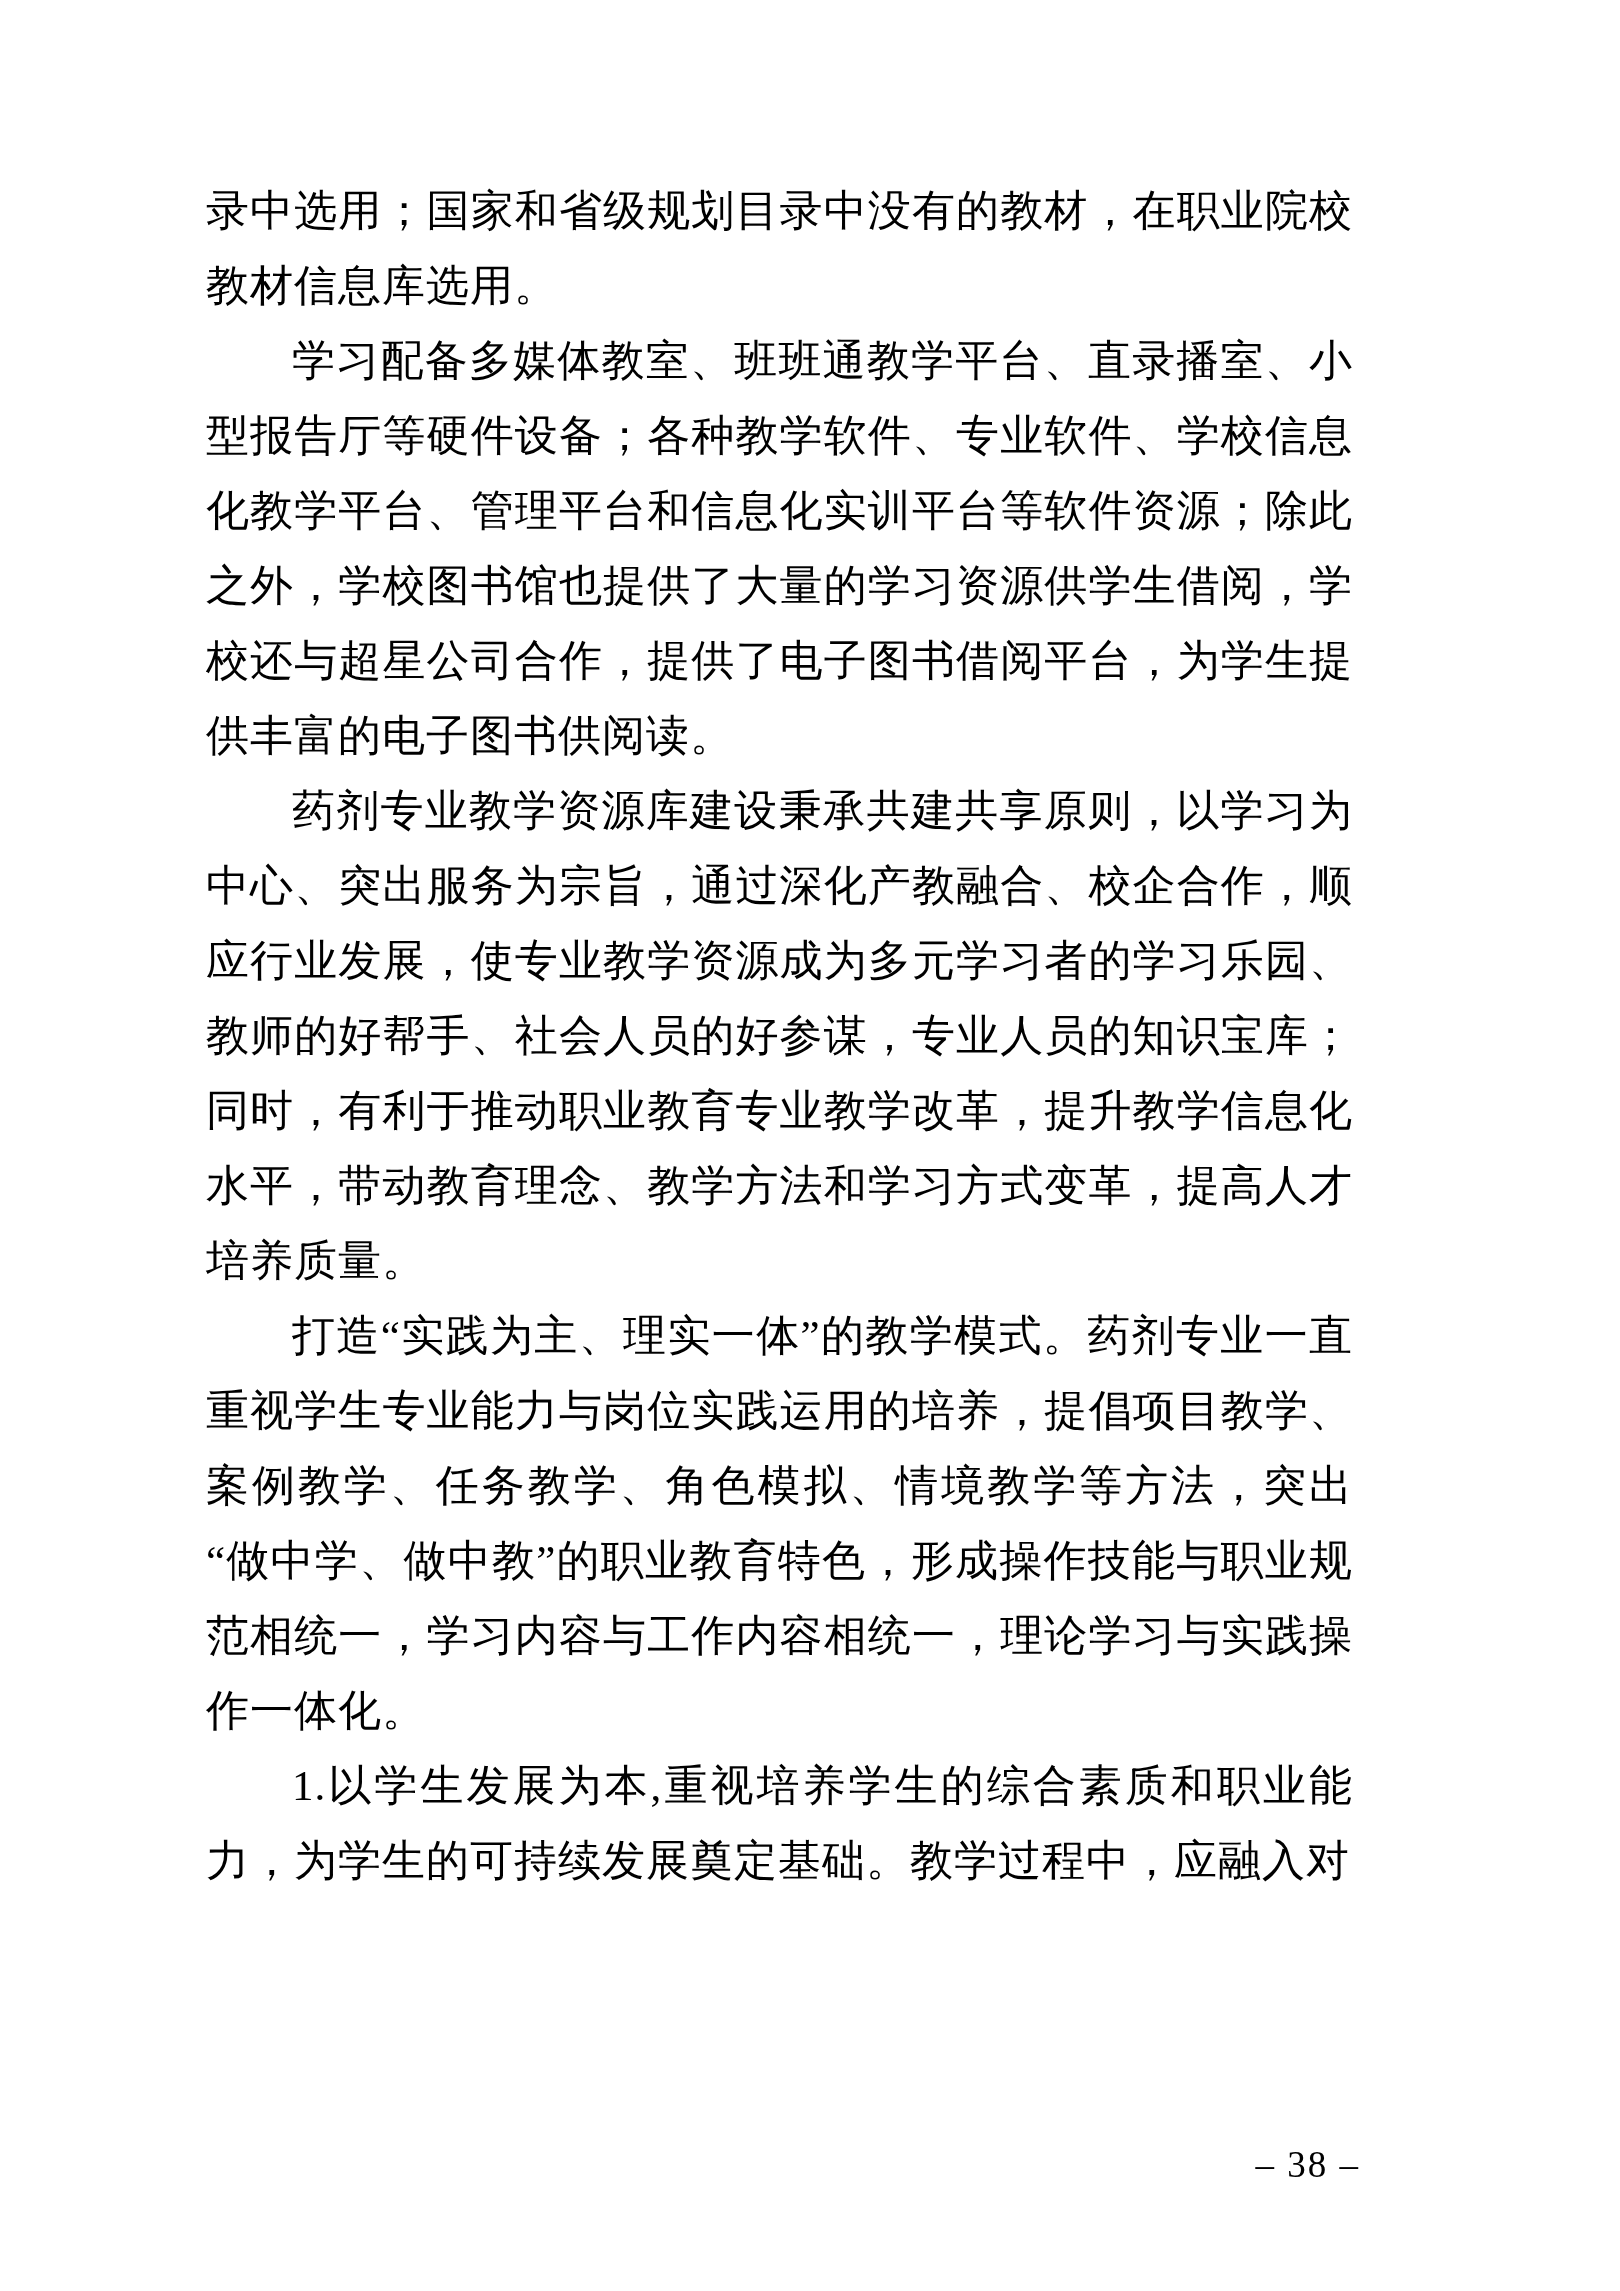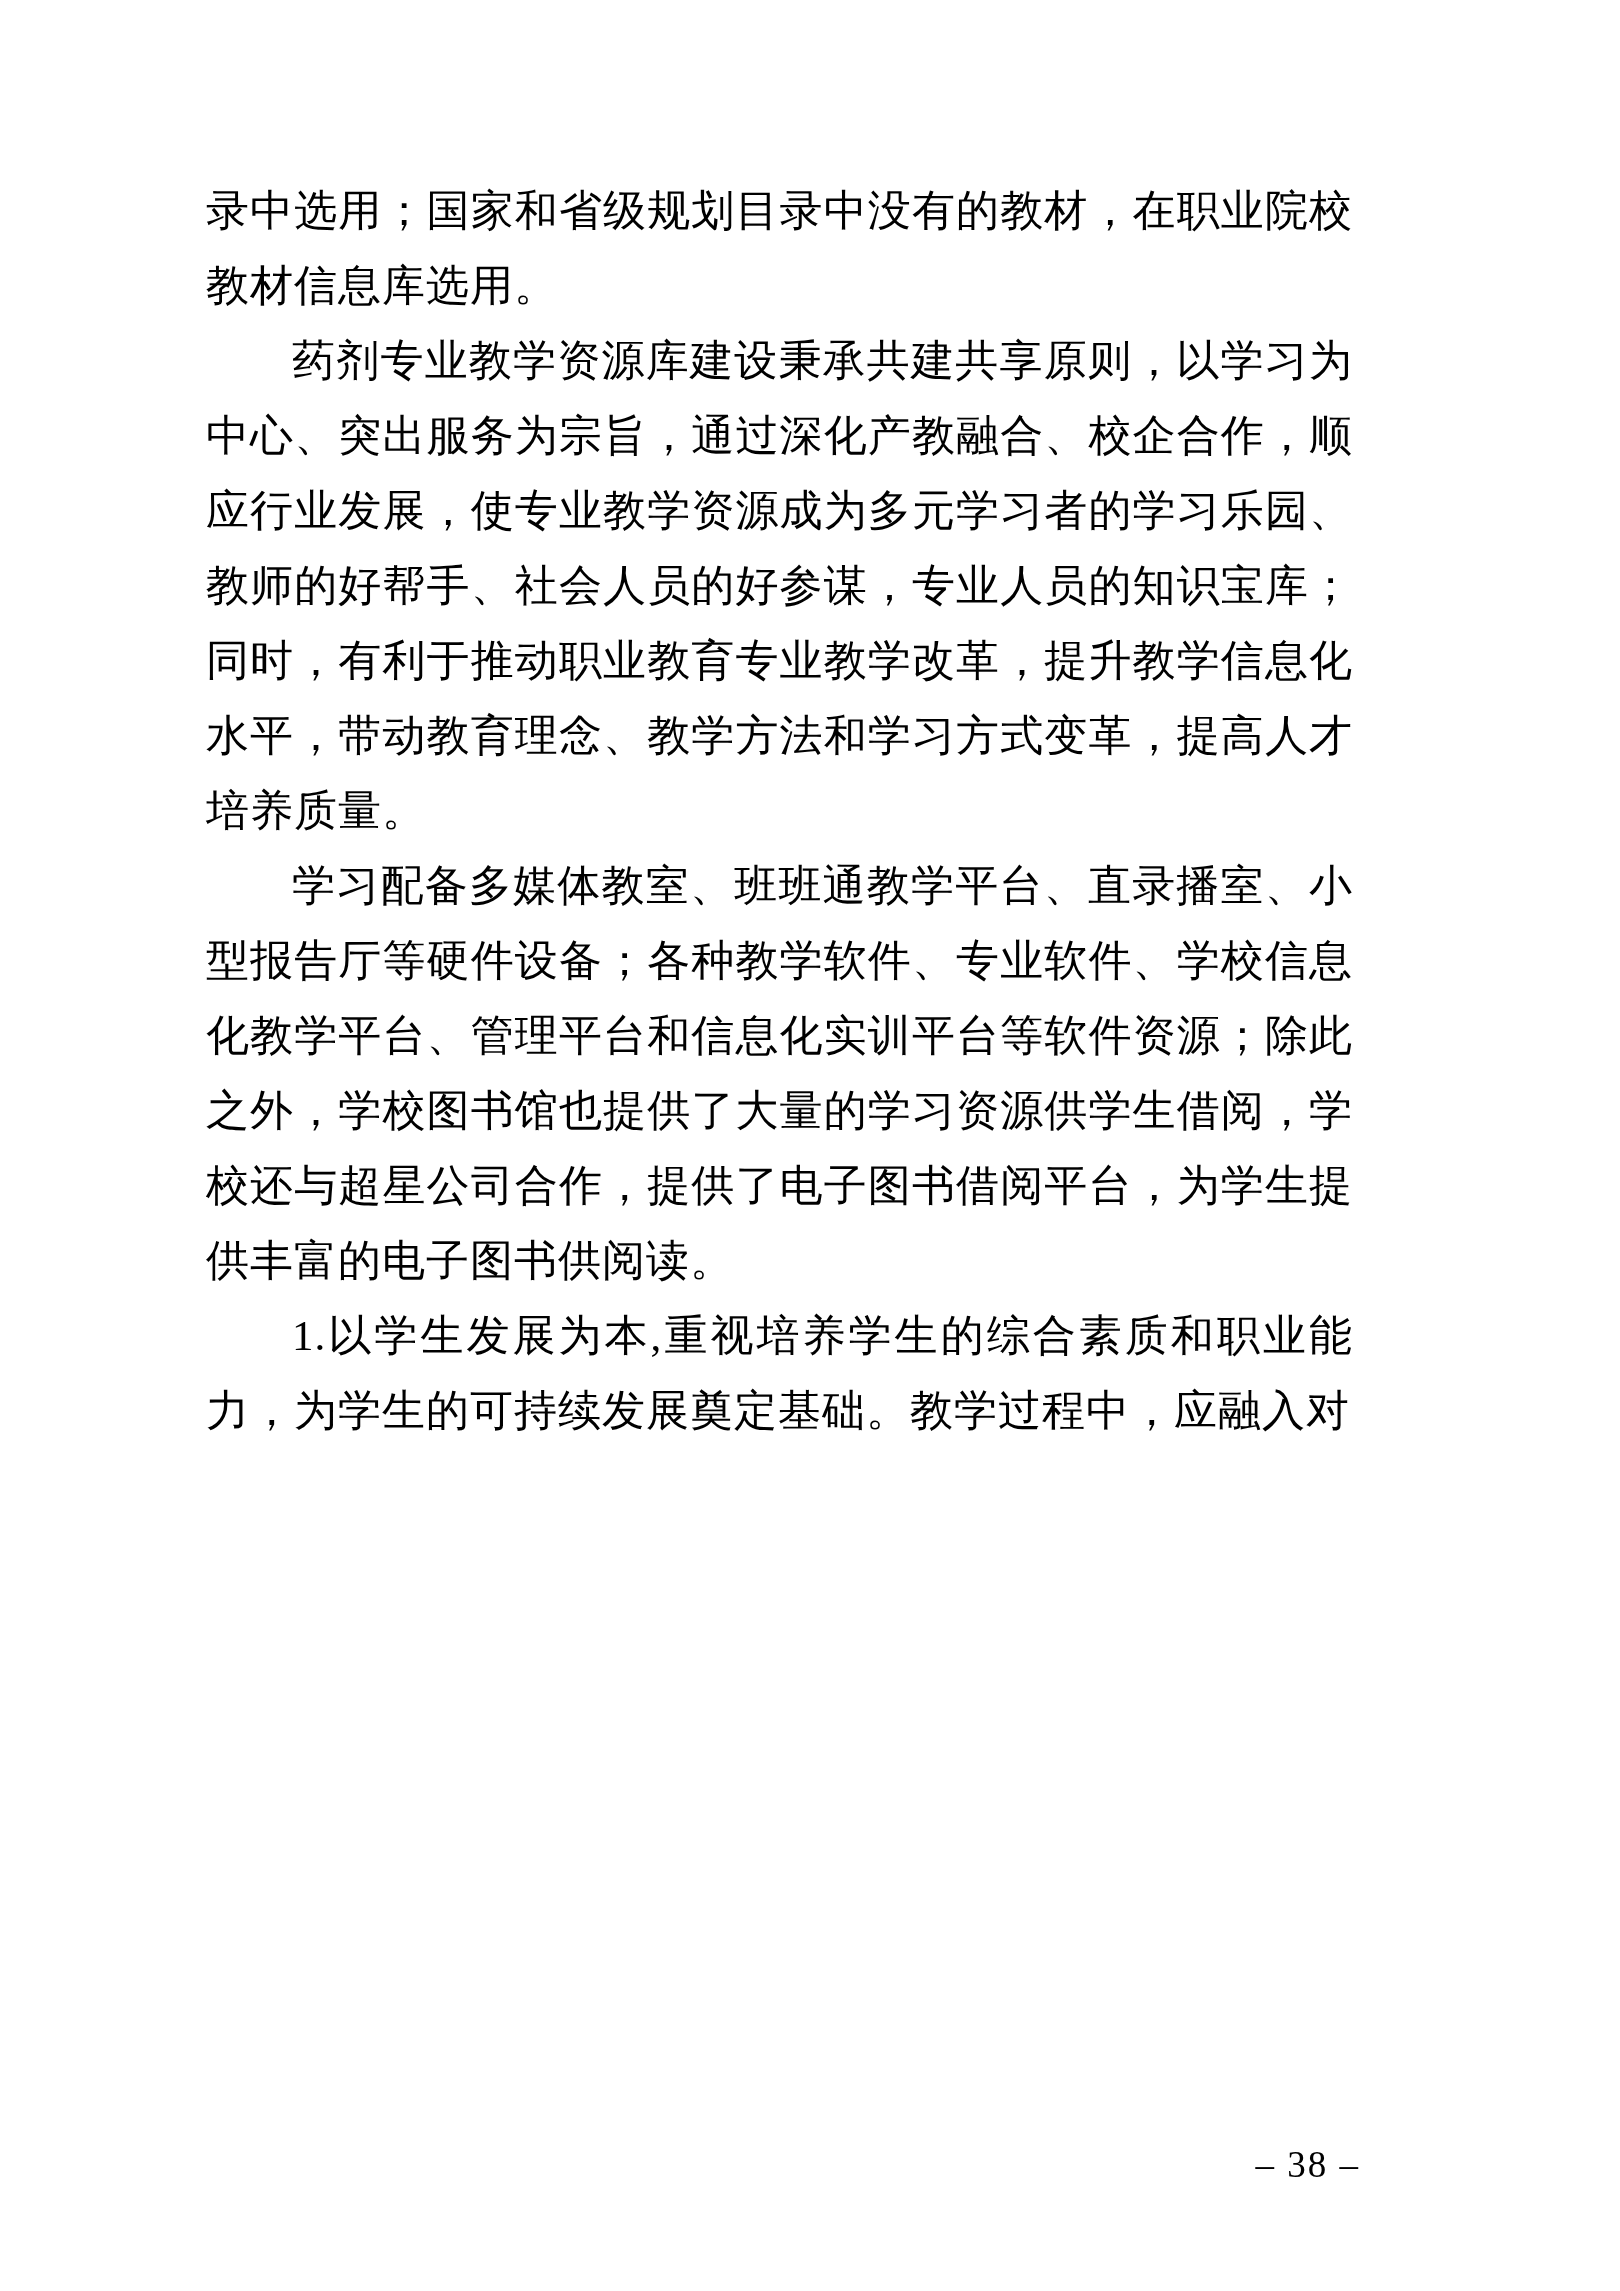--- a/index.html
+++ b/index.html
@@ -51,19 +51,20 @@
     letter-spacing: 2px;
     font-family: "Liberation Serif", "DejaVu Serif", serif;
   }
 </style>
 </head>
 <body>
 
 <div class="page">
   <div class="content">
       <p class="paragraph">录中选用；国家和省级规划目录中没有的教材，在职业院校教材信息库选用。</p>
+      <p class="paragraph indent">学习配备多媒体教室、班班通教学平台、直录播室、小型报告厅等硬件设备；各种教学软件、专业软件、学校信息化教学平台、管理平台和信息化实训平台等软件资源；除此之外，学校图书馆也提供了大量的学习资源供学生借阅，学校还与超星公司合作，提供了电子图书借阅平台，为学生提供丰富的电子图书供阅读。</p>
       <p class="paragraph indent">药剂专业教学资源库建设秉承共建共享原则，以学习为中心、突出服务为宗旨，通过深化产教融合、校企合作，顺应行业发展，使专业教学资源成为多元学习者的学习乐园、教师的好帮手、社会人员的好参谋，专业人员的知识宝库；同时，有利于推动职业教育专业教学改革，提升教学信息化水平，带动教育理念、教学方法和学习方式变革，提高人才培养质量。</p>
-      <p class="paragraph indent">学习配备多媒体教室、班班通教学平台、直录播室、小型报告厅等硬件设备；各种教学软件、专业软件、学校信息化教学平台、管理平台和信息化实训平台等软件资源；除此之外，学校图书馆也提供了大量的学习资源供学生借阅，学校还与超星公司合作，提供了电子图书借阅平台，为学生提供丰富的电子图书供阅读。</p>
+      <p class="paragraph indent">打造“实践为主、理实一体”的教学模式。药剂专业一直重视学生专业能力与岗位实践运用的培养，提倡项目教学、案例教学、任务教学、角色模拟、情境教学等方法，突出“做中学、做中教”的职业教育特色，形成操作技能与职业规范相统一，学习内容与工作内容相统一，理论学习与实践操作一体化。</p>
       <p class="paragraph indent">1.以学生发展为本,重视培养学生的综合素质和职业能力，为学生的可持续发展奠定基础。教学过程中，应融入对</p>
     </div>
   <div class="page-number">– 38 –</div>
 </div>
 
 
 </body></html>

